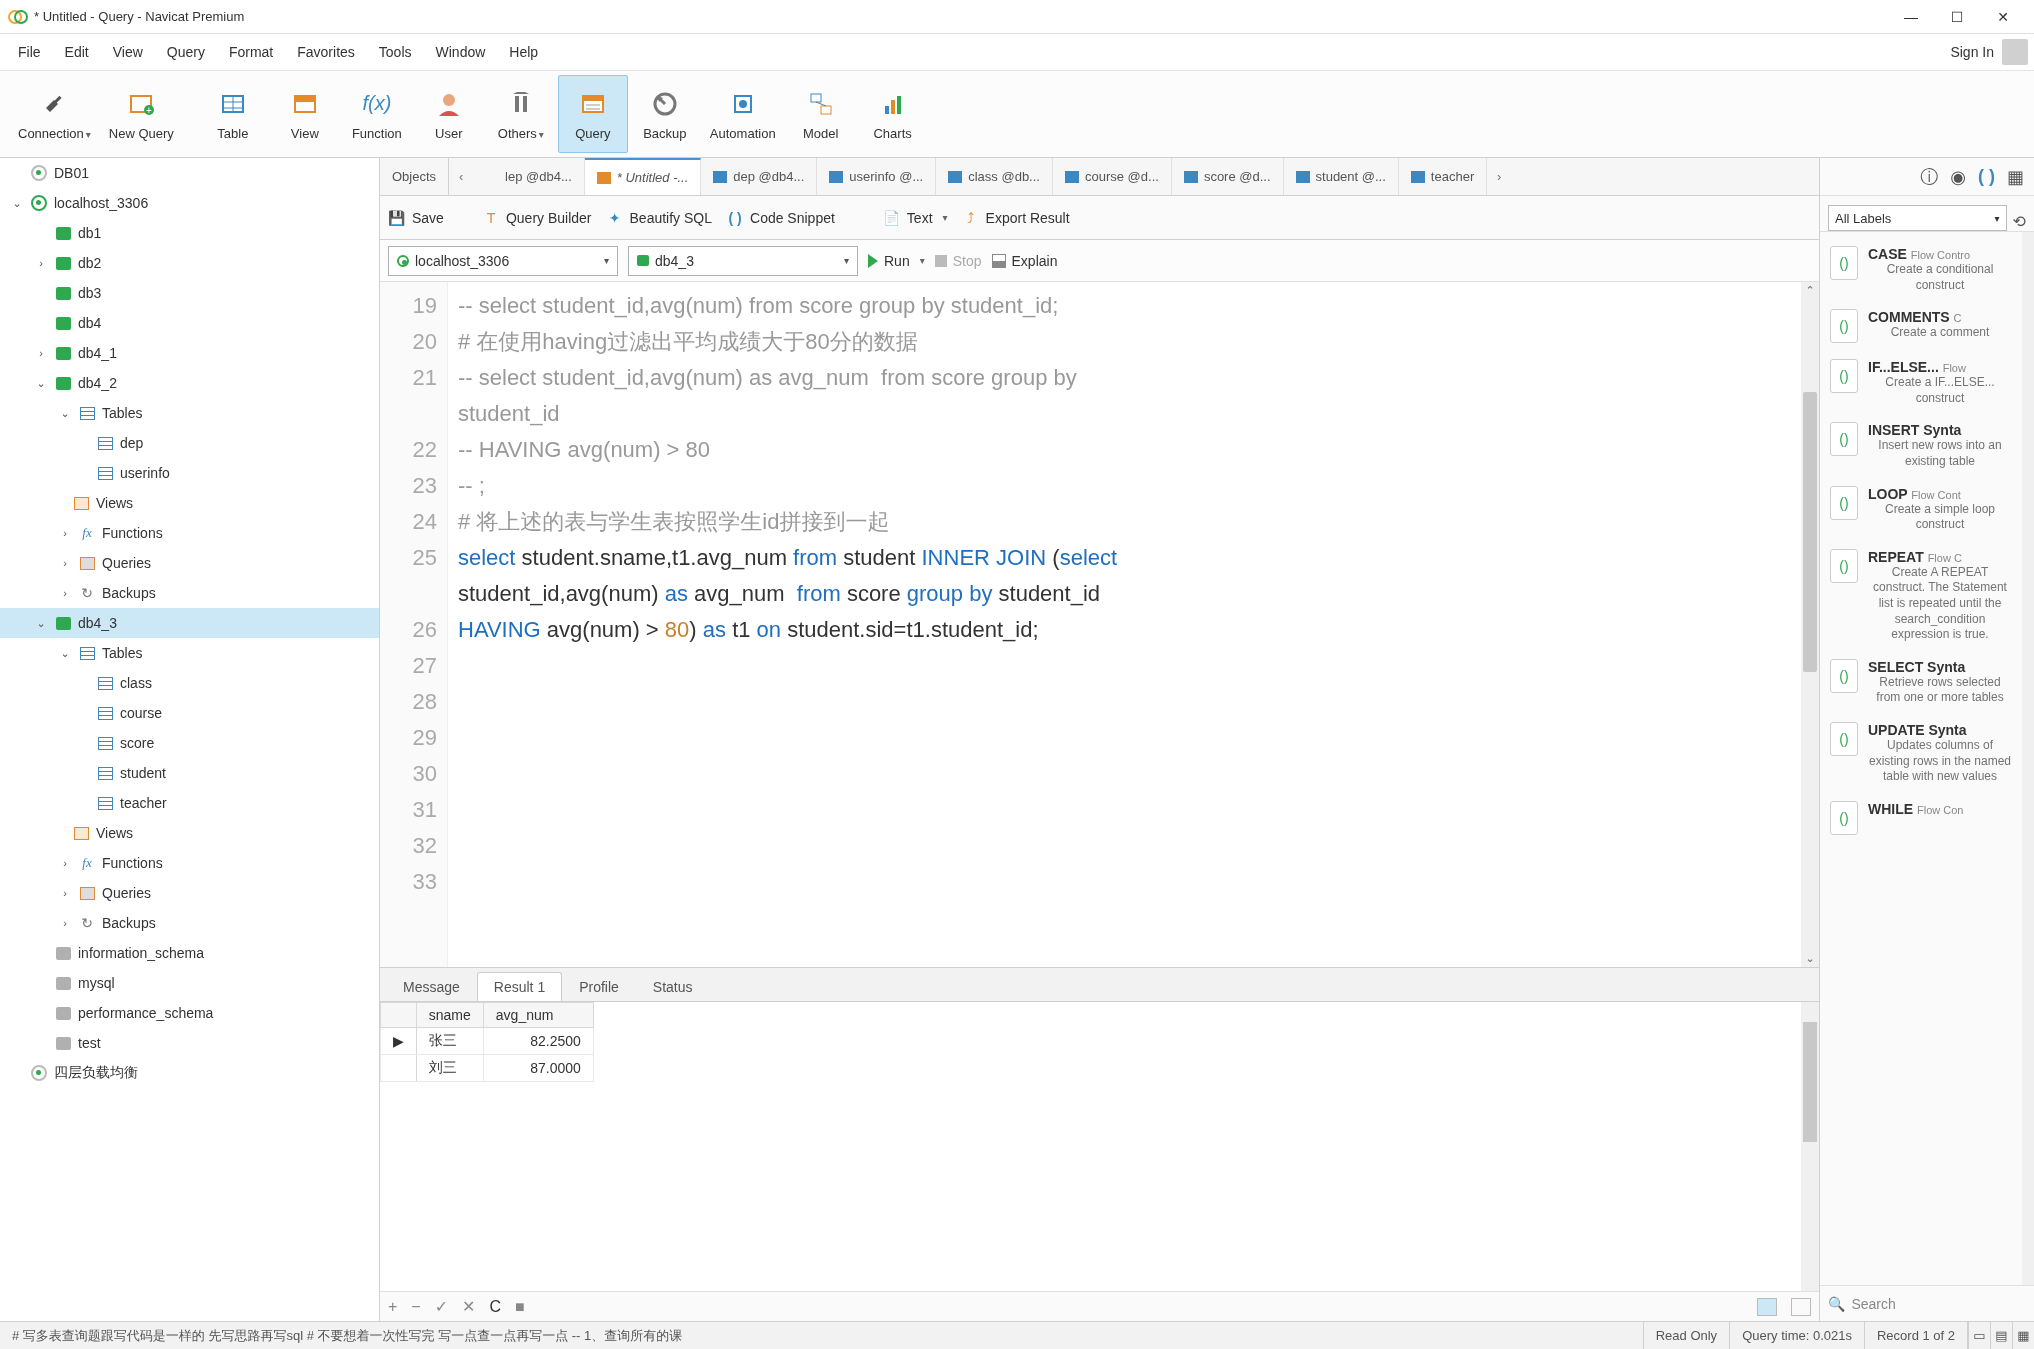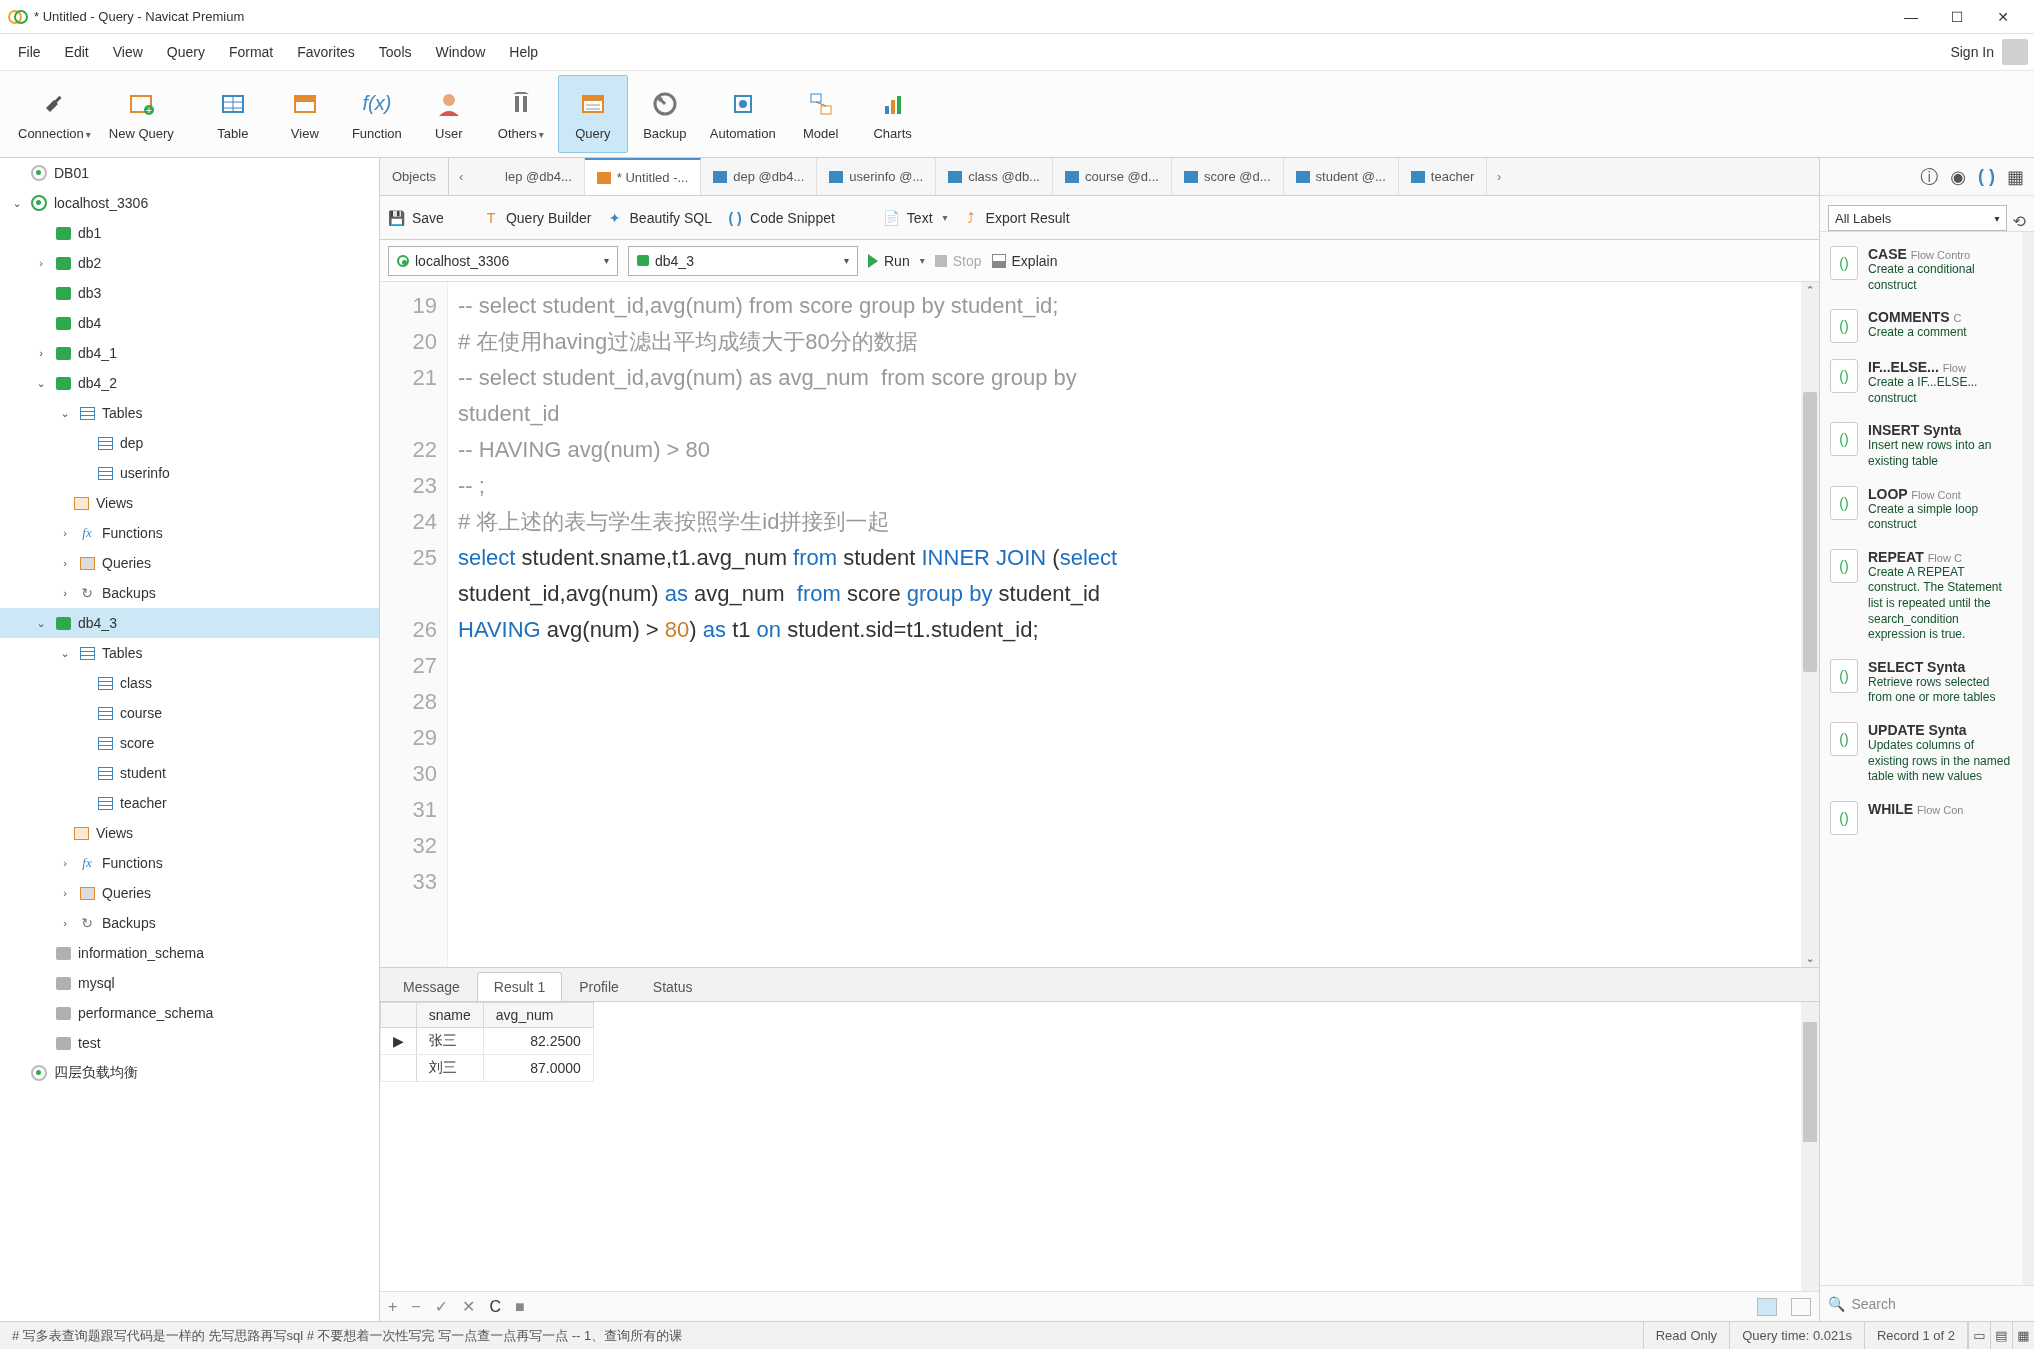--- a/index.html
+++ b/index.html
@@ -45,21 +45,21 @@
 .conn-ic { width: 16px; height: 16px; border-radius: 50%; border: 2px solid #2fa84f; position: relative; }
 .conn-ic::after { content: ""; position: absolute; width: 5px; height: 5px; background: #2fa84f; border-radius: 50%; top: 3px; left: 3px; }
 
 
 .center { flex: 1; display: flex; flex-direction: column; min-width: 0; }
 
 
 .obj-tabs { height: 38px; display: flex; align-items: center; border-bottom: 1px solid #d0d0d0; background: #f6f6f6; }
 .obj-tabs .obj-tab { height: 100%; display: flex; align-items: center; padding: 0 12px; gap: 6px; border-right: 1px solid #e0e0e0; font-size: 13px; color: #555; white-space: nowrap; }
 .obj-tabs .obj-tab.first { border-right: 1px solid #d0d0d0; }
-.obj-tabs .obj-tab.active { background: #fff; border-top: 2px solid #4d90cc; }
+.obj-tabs .obj-tab.active { background: #fff; border-top: 2px solid #4d90cc; font-style: italic; }
 .obj-tabs .nav-arrow { width: 24px; text-align: center; color: #777; }
 .tab-ic { width: 14px; height: 12px; display: inline-block; }
 
 
 .qtoolbar { height: 44px; display: flex; align-items: center; padding: 0 8px; gap: 14px; border-bottom: 1px solid #d0d0d0; background: #fafafa; }
 .qtoolbar .qbtn { display: flex; align-items: center; gap: 6px; font-size: 14px; color: #333; }
 .qtoolbar .qbtn .qic { width: 18px; height: 18px; display: inline-flex; align-items: center; justify-content: center; }
 
 
 .conn-row { height: 42px; display: flex; align-items: center; padding: 0 8px; gap: 10px; border-bottom: 1px solid #e0e0e0; background: #fcfcfc; }
@@ -110,21 +110,21 @@
 .rp-labels { height: 36px; display: flex; align-items: flex-end; padding: 0 8px; border-bottom: 1px solid #e0e0e0; }
 .rp-labels .combo-sm { flex: 1; height: 26px; border: 1px solid #bbb; display: flex; align-items: center; padding: 0 6px; font-size: 13px; background: #fff; }
 .rp-labels .combo-sm .caret-d { margin-left: auto; font-size: 10px; }
 .rp-labels .refresh-ic { margin-left: 6px; font-size: 16px; color: #555; }
 .snippet-list { flex: 1; overflow-y: auto; padding: 6px; }
 .snippet { display: flex; gap: 10px; padding: 8px 4px; }
 .snippet .sn-ic { width: 28px; height: 34px; border: 1px solid #ccc; border-radius: 3px; display: flex; align-items: center; justify-content: center; color: #2fa84f; font-size: 14px; flex-shrink: 0; background: #fff; }
 .snippet .sn-body { flex: 1; min-width: 0; }
 .snippet .sn-title { font-size: 14px; font-weight: bold; color: #333; white-space: nowrap; overflow: hidden; text-overflow: ellipsis; }
 .snippet .sn-title .sub { font-weight: normal; font-size: 11px; color: #888; }
-.snippet .sn-desc { font-size: 12px; color: #14532d; line-height: 1.3; }
+.snippet .sn-desc { font-size: 12px; color: #737373; line-height: 1.3; text-align: center; }
 .rp-search { height: 36px; border-top: 1px solid #e0e0e0; display: flex; align-items: center; padding: 0 8px; gap: 6px; color: #888; font-size: 14px; }
 .rp-scroll { width: 12px; background: #f0f0f0; }
 
 
 .statusbar { height: 28px; display: flex; align-items: center; background: #f2f2f2; border-top: 1px solid #d0d0d0; font-size: 13px; color: #555; }
 .statusbar .sb-cell { padding: 0 12px; border-right: 1px solid #d0d0d0; height: 100%; display: flex; align-items: center; white-space: nowrap; overflow: hidden; }
 .statusbar .sb-cell.flex { flex: 1; min-width: 0; }
 .statusbar .sb-ic { width: 22px; height: 100%; display: flex; align-items: center; justify-content: center; border-left: 1px solid #d0d0d0; }
 
 svg { display: block; }

